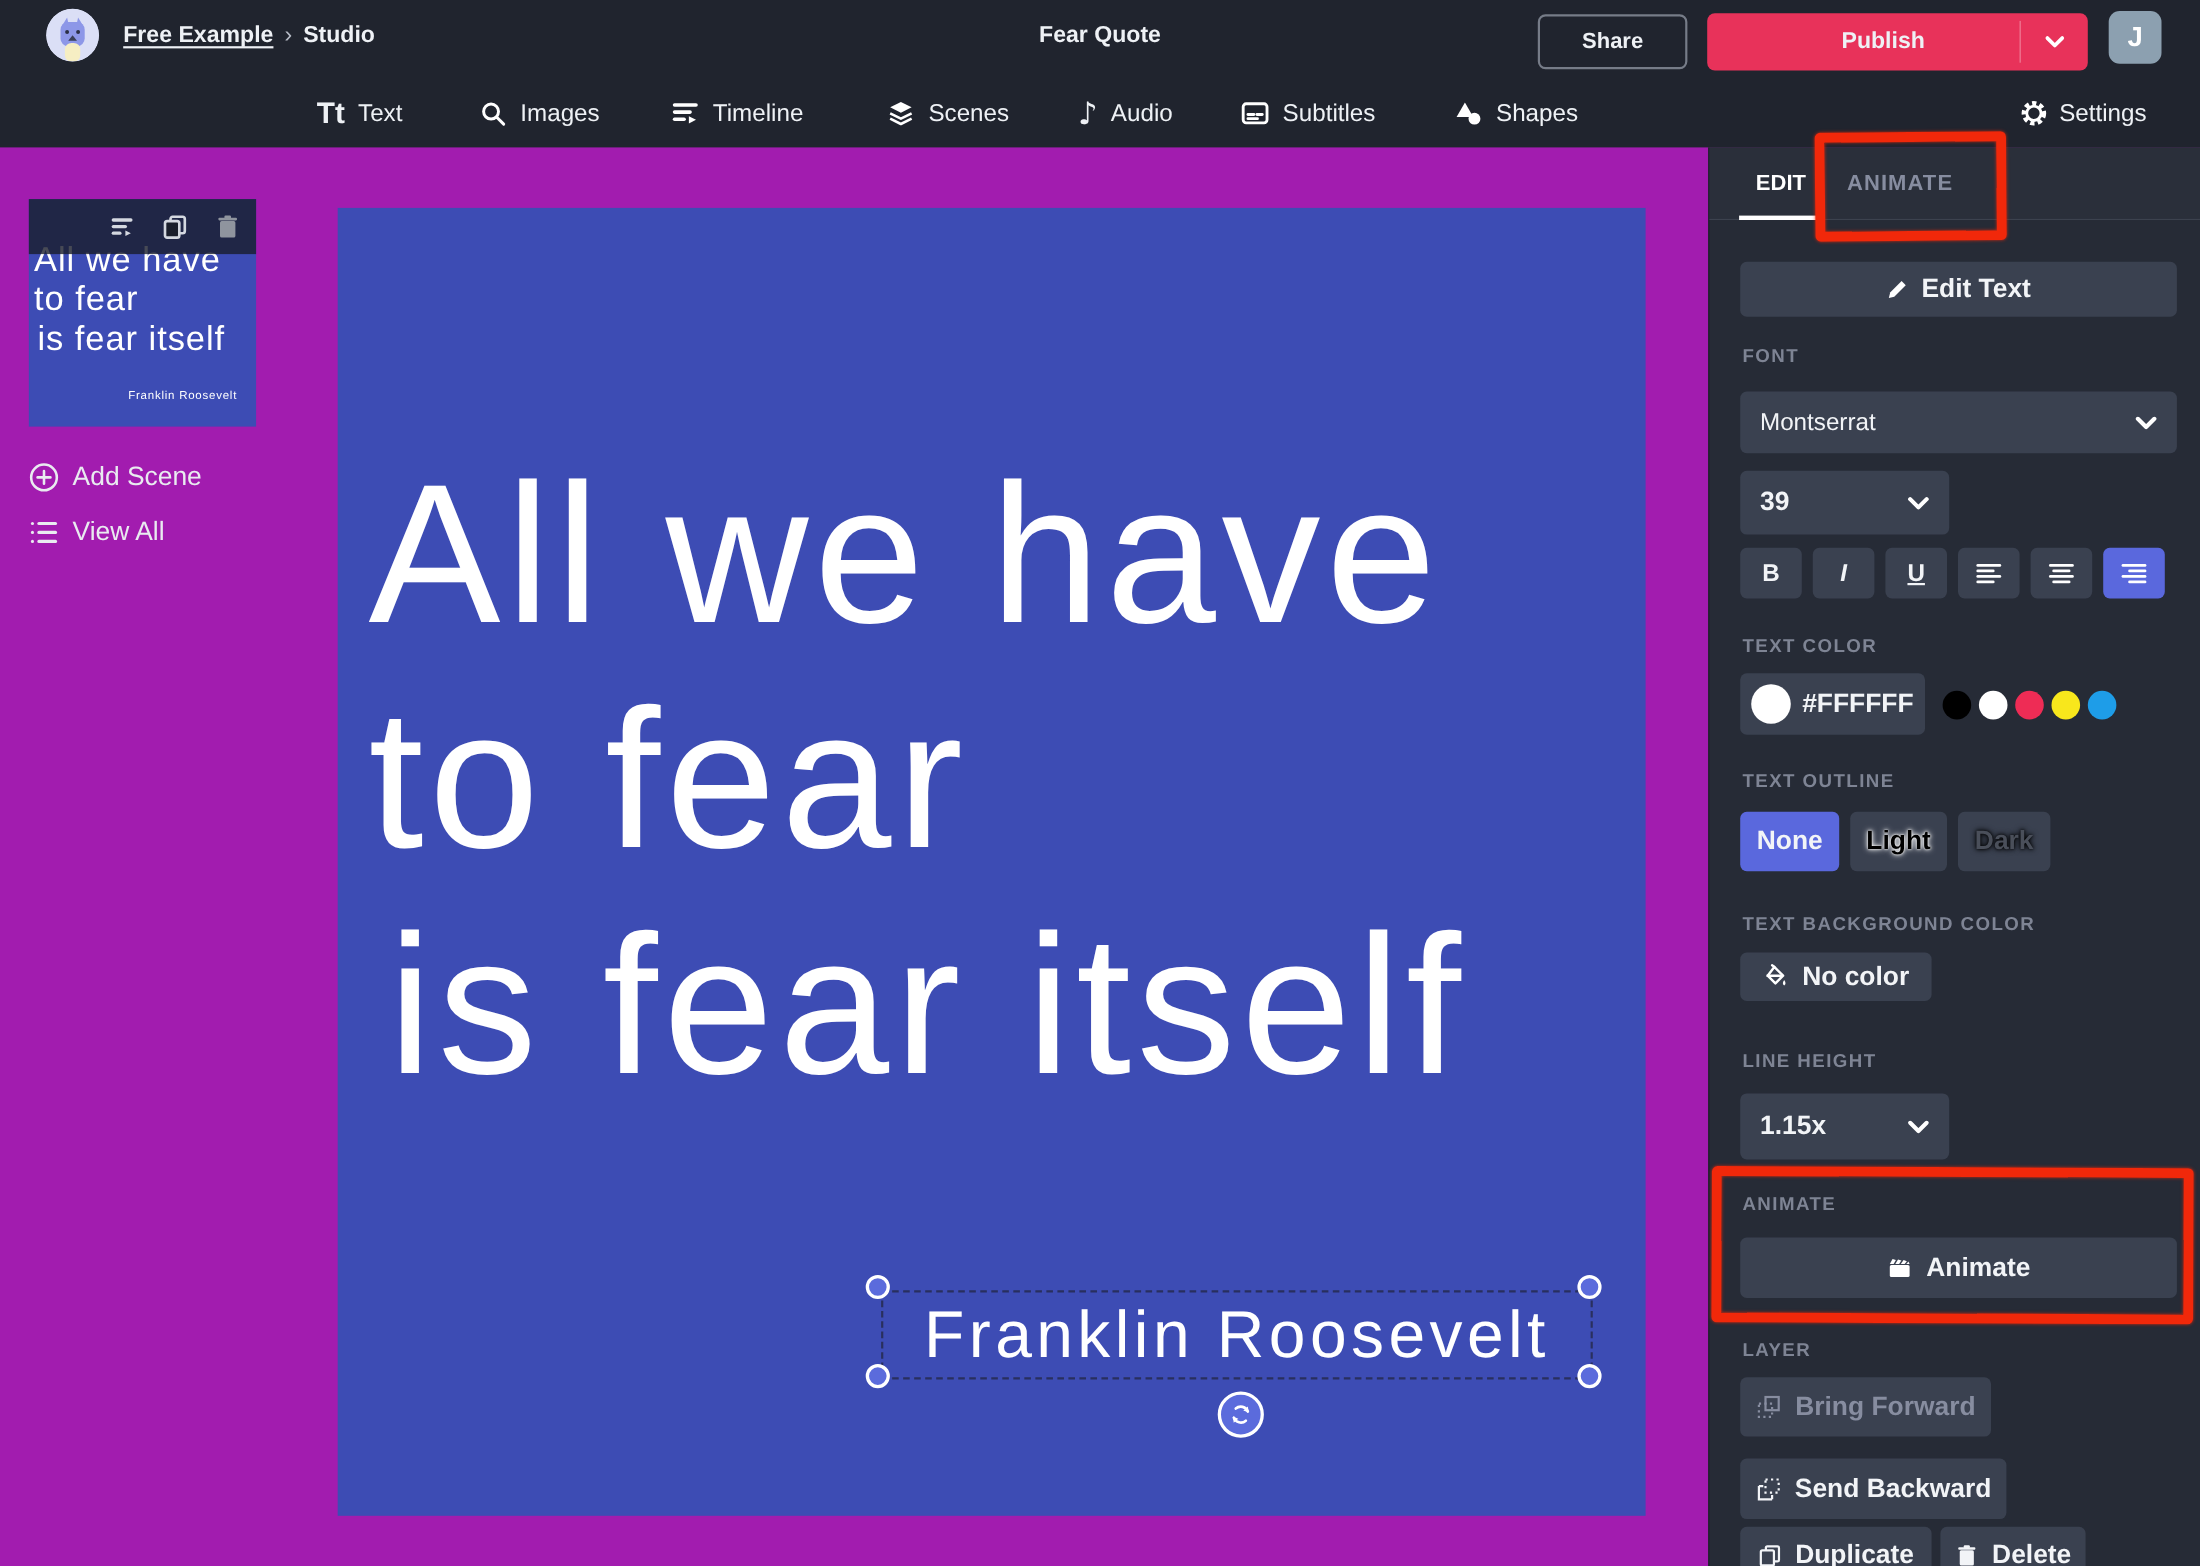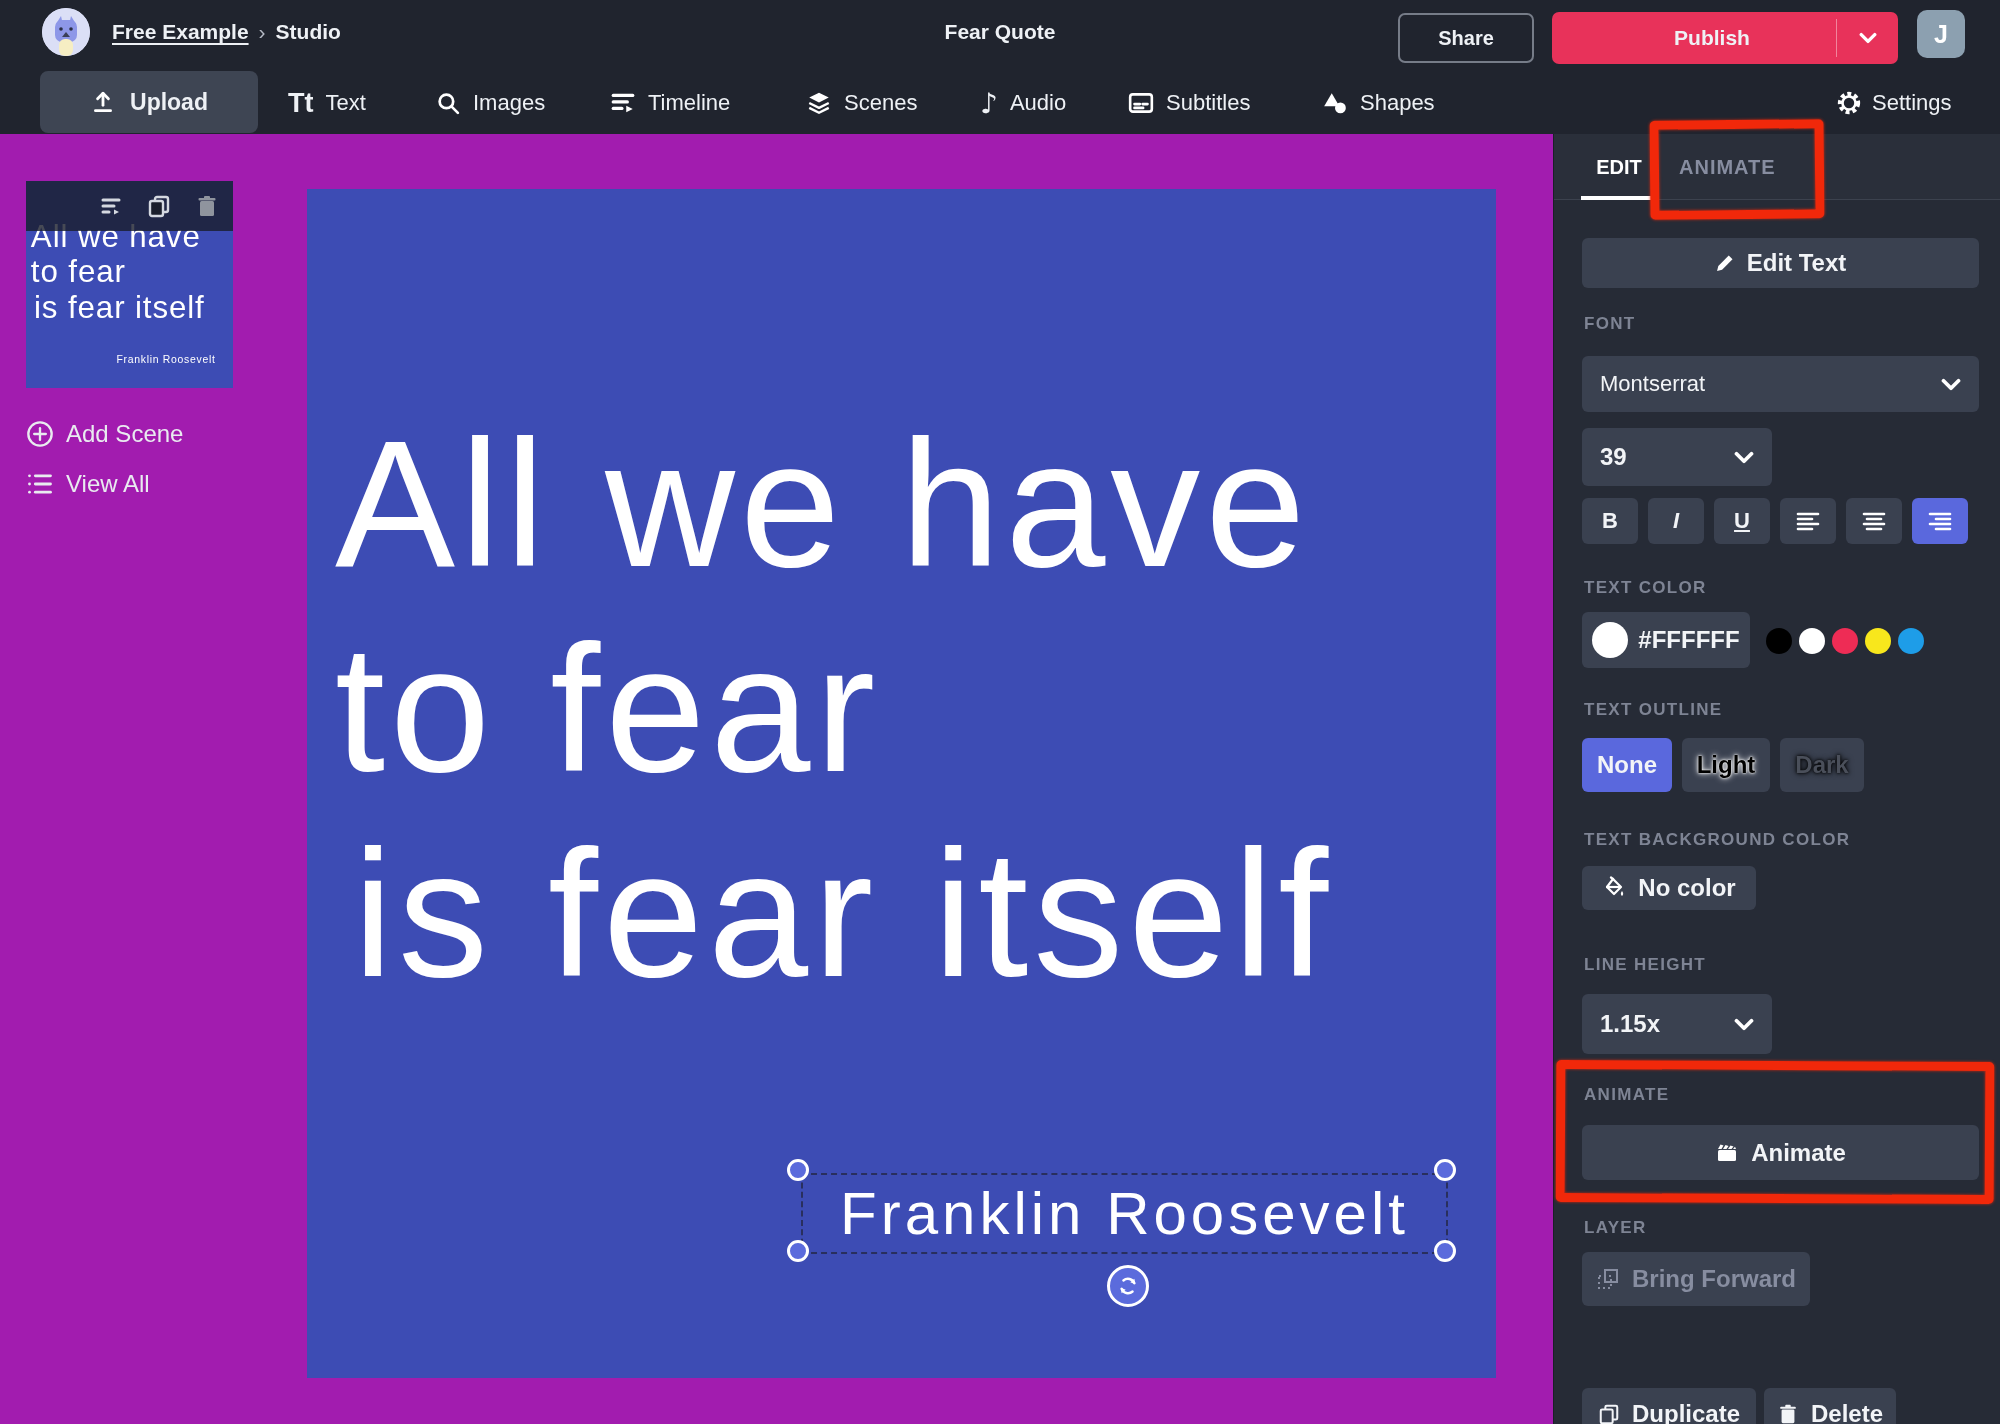--- a/index.html
+++ b/index.html
@@ -108,30 +108,20 @@
         <span class="icn">
           <svg width="18" height="12" viewBox="0 0 16 10">
               <polyline points="2,2 8,8 14,2" fill="none" stroke="#fff" stroke-width="3" stroke-linecap="round" stroke-linejoin="round"></polyline>
             </svg>
         </span>
       </span>
     </div>
 
     <div class="avatar">J</div>
 
-    <div class="upload-btn">
-      <span class="icn">
-        <svg width="26" height="26" viewBox="0 0 24 24" fill="none" stroke="#fff" stroke-width="2.6" stroke-linecap="round" stroke-linejoin="round">
-          <line x1="12" y1="15" x2="12" y2="4"></line>
-            <polyline points="7,9 12,4 17,9"></polyline>
-            <line x1="5" y1="20" x2="19" y2="20"></line>
-        </svg>
-      </span>
-      <span>Upload</span>
-    </div>
 
     <div class="nav-item" style="left:288px">
       <span class="icn" style="font-size:27px;font-weight:700">Tt</span>
       <span>Text</span>
     </div>
 
     <div class="nav-item" style="left:436px">
       <span class="icn">
         <svg width="25" height="25" viewBox="0 0 24 24" fill="none" stroke="#fff" stroke-width="2.6" stroke-linecap="round">
           <circle cx="10" cy="10" r="6.5"></circle>
@@ -414,20 +404,31 @@
     <div class="btn disabled" style="left:28px;top:1118px;width:228px;height:54px">
       <span class="icn">
         <svg width="24" height="24" viewBox="0 0 24 24" fill="none" stroke="currentColor" stroke-width="2">
           <rect x="3" y="9" width="12" height="12" stroke-dasharray="2 3"></rect>
             <rect x="9" y="3" width="12" height="12"></rect>
         </svg>
       </span>
       <span>Bring Forward</span>
     </div>
 
+    <div class="btn" style="left:28px;top:1192px;width:242px;height:55px">
+      <span class="icn">
+        <svg width="24" height="24" viewBox="0 0 24 24" fill="none" stroke="currentColor" stroke-width="2">
+          <rect x="9" y="3" width="12" height="12" stroke-dasharray="2 3"></rect>
+            <polyline points="3,9 3,21 15,21"></polyline>
+            <polyline points="3,9 7,9"></polyline>
+            <polyline points="15,21 15,17"></polyline>
+        </svg>
+      </span>
+      <span>Send Backward</span>
+    </div>
 
     <div class="btn" style="left:28px;top:1254px;width:174px;height:52px">
       <span class="icn">
         <svg width="22" height="22" viewBox="0 0 24 24" fill="none" stroke="currentColor" stroke-width="2.2">
           <rect x="8" y="3" width="13" height="15" rx="1.5"></rect>
             <rect x="3" y="7" width="13" height="15" rx="1.5" fill="#3a4150"></rect>
         </svg>
       </span>
       <span>Duplicate</span>
     </div>

